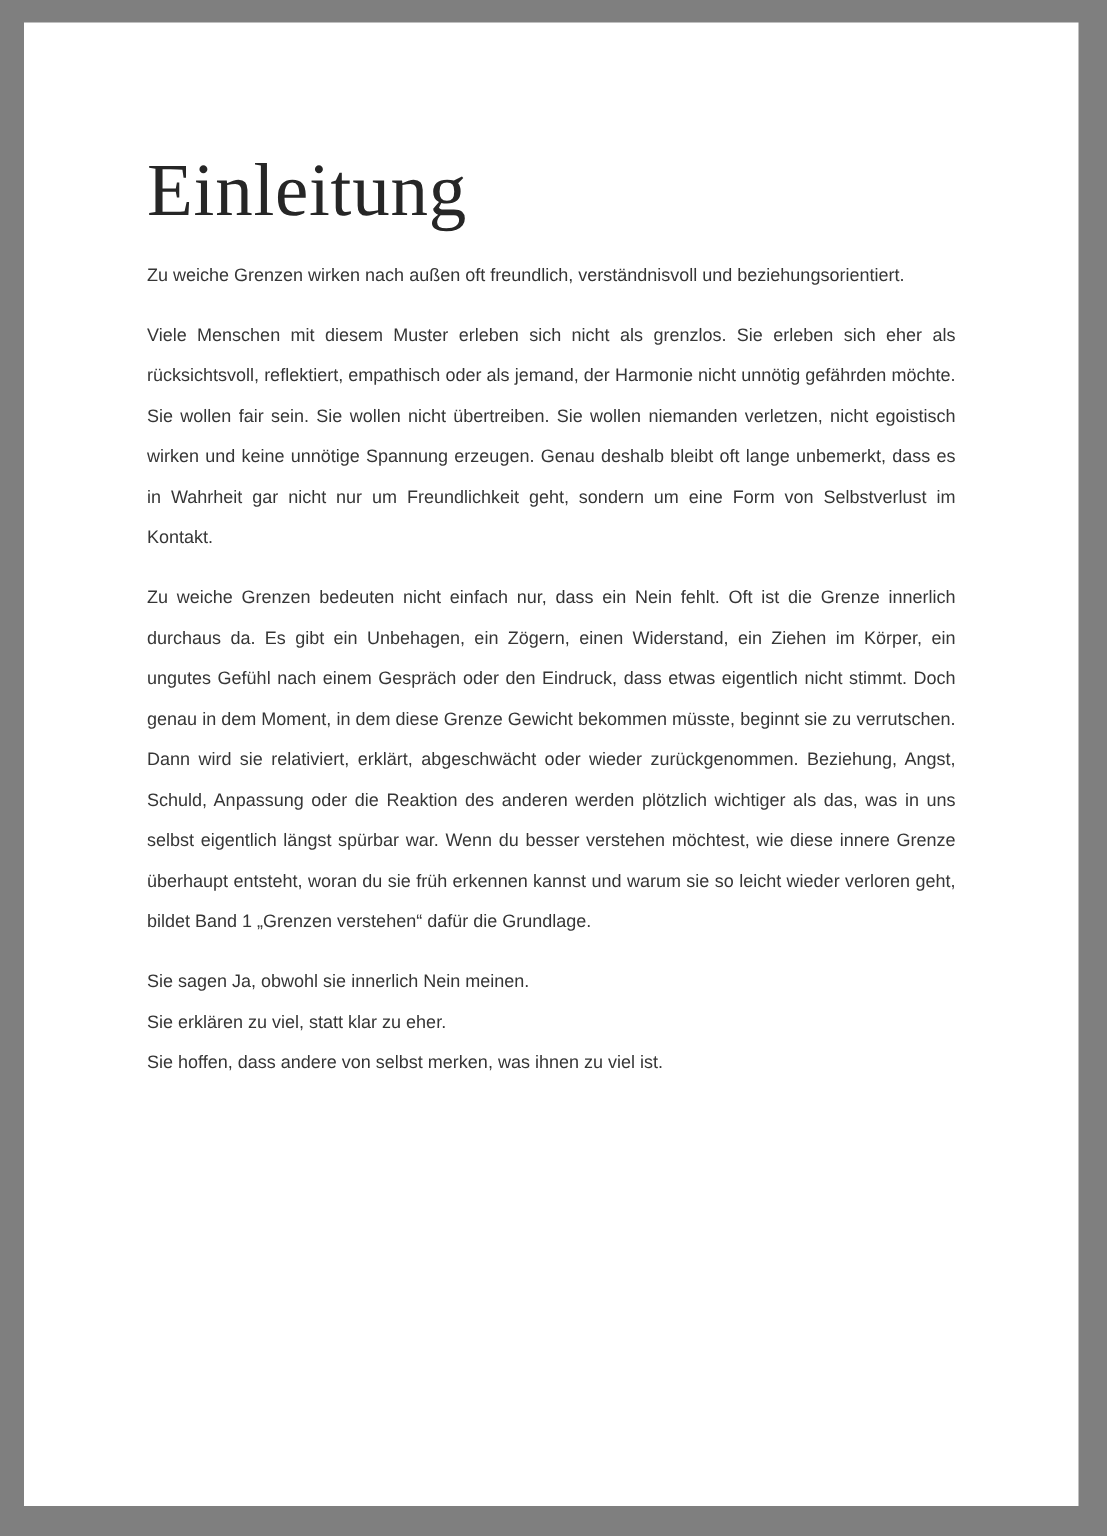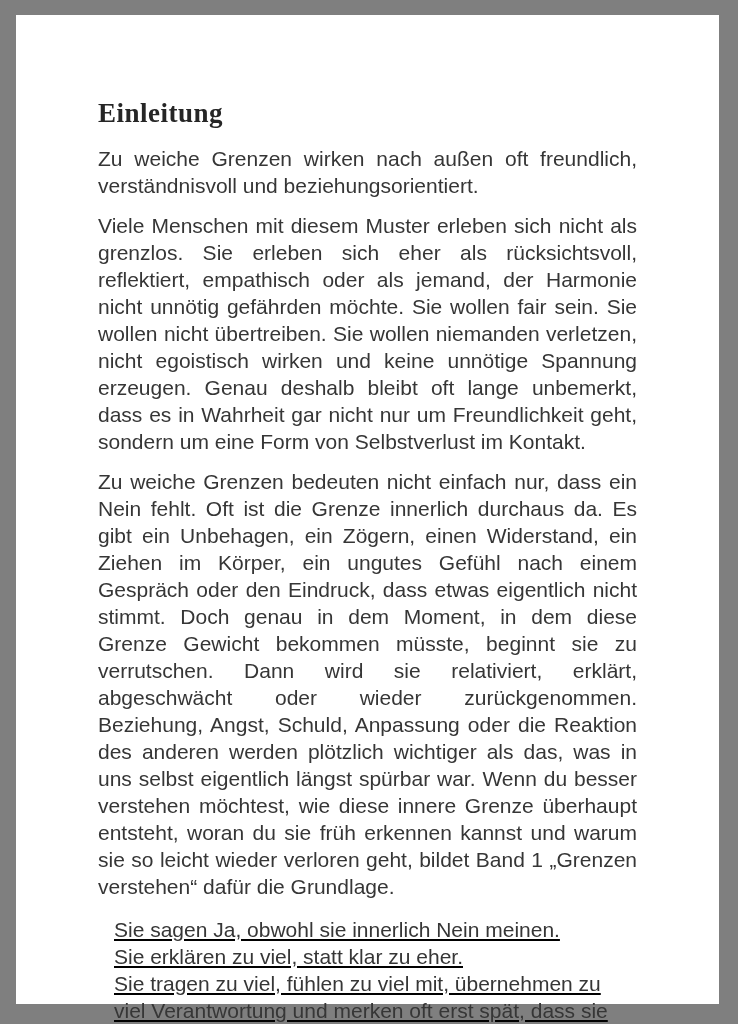--- a/index.html
+++ b/index.html
@@ -20,42 +20,41 @@
     width: 703px;
     height: 989px;
     background: #ffffff;
     box-sizing: border-box;
   }
   .content {
     padding: 84px 82px 0 82px;
   }
   h1.chapter-title {
     font-family: "Liberation Serif", "DejaVu Serif", serif;
-    font-weight: 700;
-    font-size: 27px;
+    font-weight: 400;
+    font-size: 50px;
     line-height: 1.1;
     letter-spacing: 0.5px;
     color: #262626;
     margin: 0 0 16px 0;
   }
   .body-text p,
   .statements div {
     font-family: "Liberation Sans", "DejaVu Sans", sans-serif;
-    font-size: 21px;
+    font-size: 12px;
     line-height: 27px;
     color: #363636;
     margin: 0 0 13px 0;
   }
   .body-text p.justified {
     text-align: justify;
     text-justify: inter-word;
   }
   .statements {
-    margin: 16px;
-    text-decoration: underline;
+    margin: 0;
   }
   .statements div {
     margin: 0;
     text-align: left;
   }
 </style>
 </head>
 <body>
 
 <div class="page">
@@ -68,17 +67,17 @@
 
       <p class="justified">Viele Menschen mit diesem Muster erleben sich nicht als grenzlos. Sie erleben sich eher als rücksichtsvoll, reflektiert, empathisch oder als jemand, der Harmonie nicht unnötig gefährden möchte. Sie wollen fair sein. Sie wollen nicht übertreiben. Sie wollen niemanden verletzen, nicht egoistisch wirken und keine unnötige Spannung erzeugen. Genau deshalb bleibt oft lange unbemerkt, dass es in Wahrheit gar nicht nur um Freundlichkeit geht, sondern um eine Form von Selbstverlust im Kontakt.</p>
 
       <p class="justified">Zu weiche Grenzen bedeuten nicht einfach nur, dass ein Nein fehlt. Oft ist die Grenze innerlich durchaus da. Es gibt ein Unbehagen, ein Zögern, einen Widerstand, ein Ziehen im Körper, ein ungutes Gefühl nach einem Gespräch oder den Eindruck, dass etwas eigentlich nicht stimmt. Doch genau in dem Moment, in dem diese Grenze Gewicht bekommen müsste, beginnt sie zu verrutschen. Dann wird sie relativiert, erklärt, abgeschwächt oder wieder zurückgenommen. Beziehung, Angst, Schuld, Anpassung oder die Reaktion des anderen werden plötzlich wichtiger als das, was in uns selbst eigentlich längst spürbar war. Wenn du besser verstehen möchtest, wie diese innere Grenze überhaupt entsteht, woran du sie früh erkennen kannst und warum sie so leicht wieder verloren geht, bildet Band 1 „Grenzen verstehen“ dafür die Grundlage.</p>
 
     </div>
 
     <div class="statements">
       <div>Sie sagen Ja, obwohl sie innerlich Nein meinen.</div>
       <div>Sie erklären zu viel, statt klar zu eher.</div>
-      <div>Sie tragen zu viel, fühlen zu viel mit, übernehmen zu viel Verantwortung und merken oft erst spät, dass sie sich selbst dabei längst verlassen haben.</div>
+      <div>Sie hoffen, dass andere von selbst merken, was ihnen zu viel ist.</div>
     </div>
 
   </div>
 </div>
 
 </body></html>

